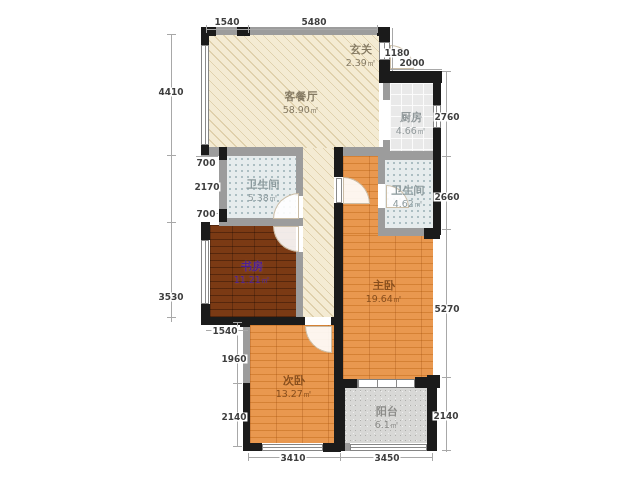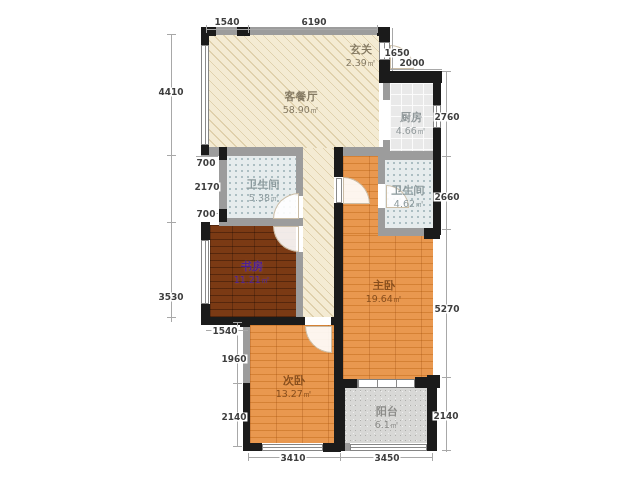--- a/index.html
+++ b/index.html
@@ -43,21 +43,21 @@
   .arc.tl{border-radius:100% 0 0 0;}
   .arc.tr{border-radius:0 100% 0 0;}
   .arc.bl{border-radius:0 0 0 100%;}
   
   .dl{background:#a8a8a8;}
   .dim{position:absolute;transform:translate(-50%,-50%);font-size:9px;font-weight:700;
        color:#3e3e3e;background:#fff;padding:0 1px;line-height:1;white-space:nowrap;}
   
   .rlabel{position:absolute;transform:translate(-50%,-50%);text-align:center;line-height:1.3;white-space:nowrap;}
   .rlabel .nm{display:block;font-size:11px;font-weight:600;}
-  .rlabel .ar{display:block;font-size:9.5px;text-align:right;}
+  .rlabel .ar{display:block;font-size:9.5px;}
   .c-living{color:#857a63;} .c-kitchen{color:#90989a;} .c-bath{color:#8c9a9d;}
   .c-study{color:#4c1d95;text-shadow:0 0 2px rgba(255,255,255,.25);}
   .c-bed{color:#874e1d;} .c-balcony{color:#8b8b88;}
 </style>
 </head>
 <body>
 
 <div class="canvas">
 
   <div class="abs f-living" style="left:207px;top:34px;width:172px;height:114px;"></div>
@@ -157,22 +157,22 @@
   <div class="abs dl" style="left:446px;top:71px;width:1px;height:381px;"></div>
   <div class="abs dl" style="left:442px;top:71px;width:9px;height:1px;"></div>
   <div class="abs dl" style="left:442px;top:156px;width:9px;height:1px;"></div>
   <div class="abs dl" style="left:442px;top:229px;width:9px;height:1px;"></div>
   <div class="abs dl" style="left:442px;top:377px;width:9px;height:1px;"></div>
   <div class="abs dl" style="left:442px;top:450px;width:9px;height:1px;"></div>
   <div class="abs dl" style="left:392px;top:28px;width:1px;height:43px;"></div>
   <div class="abs dl" style="left:390px;top:69px;width:52px;height:1px;"></div>
 
   <span class="dim" style="left:227px;top:22px;">1540</span>
-  <span class="dim" style="left:314px;top:22px;">6190</span>
-  <span class="dim" style="left:397px;top:53px;">1650</span>
+  <span class="dim" style="left:314px;top:22px;">5480</span>
+  <span class="dim" style="left:397px;top:53px;">1180</span>
   <span class="dim" style="left:412px;top:63px;">2000</span>
   <span class="dim" style="left:447px;top:117px;">2760</span>
   <span class="dim" style="left:447px;top:197px;">2660</span>
   <span class="dim" style="left:447px;top:309px;">5270</span>
   <span class="dim" style="left:446px;top:416px;">2140</span>
   <span class="dim" style="left:171px;top:92px;">4410</span>
   <span class="dim" style="left:206px;top:163px;">700</span>
   <span class="dim" style="left:207px;top:187px;text-align:center;">2170</span>
   <span class="dim" style="left:206px;top:214px;">700</span>
   <span class="dim" style="left:171px;top:269px;margin-top:28px;">3530</span>

